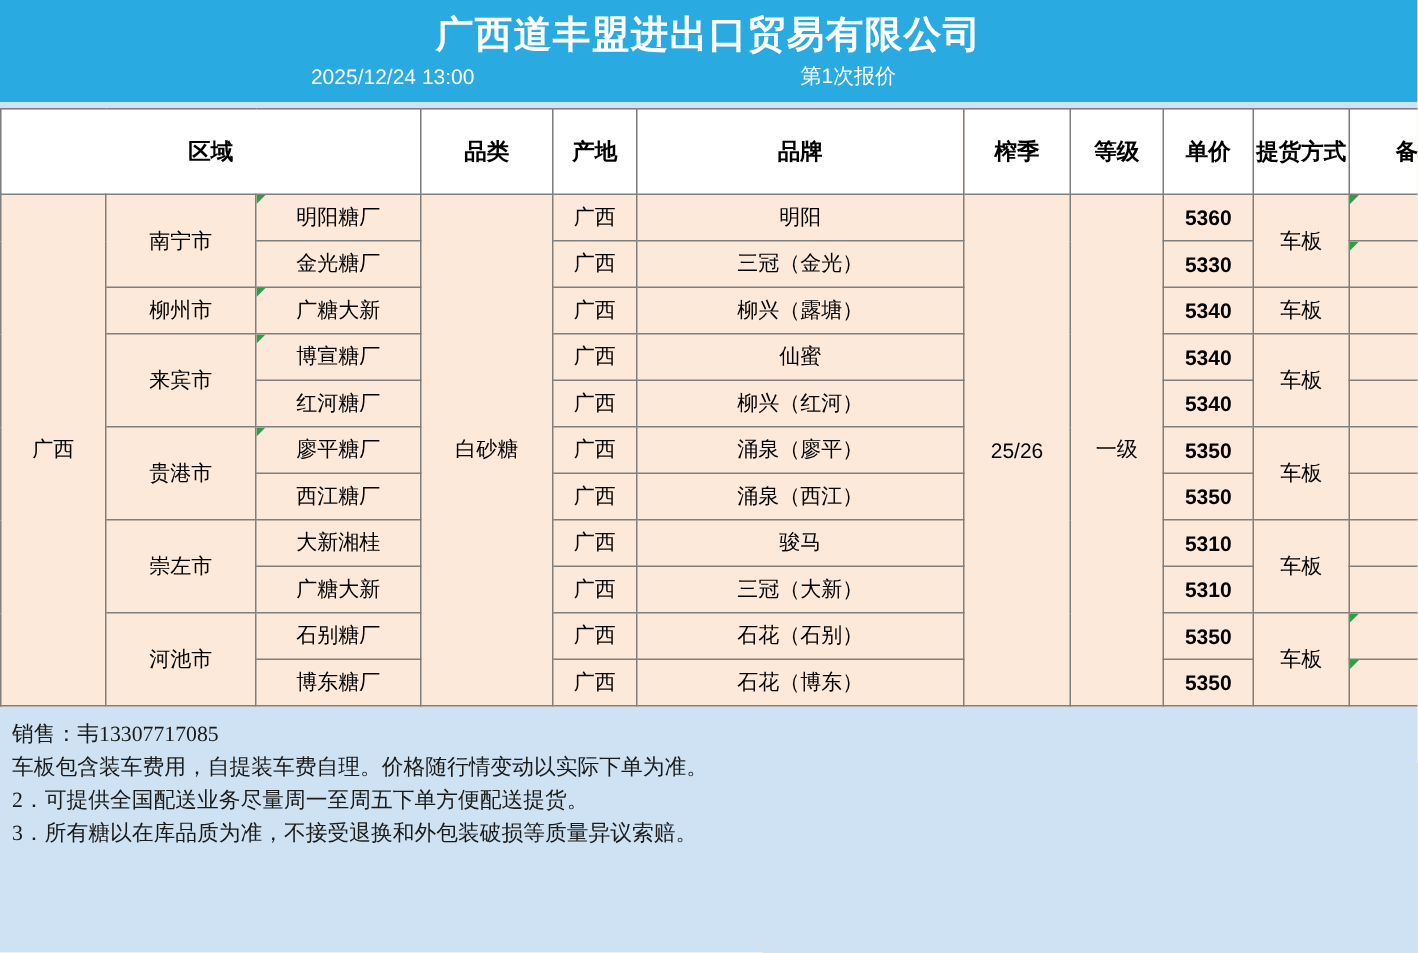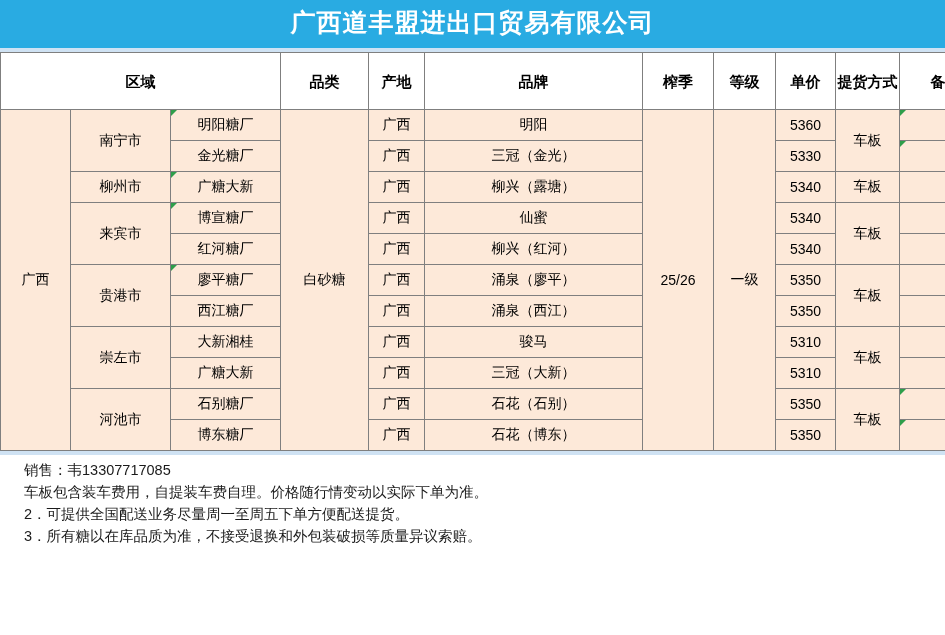--- a/index.html
+++ b/index.html
@@ -3,21 +3,21 @@
 <meta charset="utf-8">
 <style>
   html,body{margin:0;padding:0;}
   body{
     width:945px;height:635px;
     background:#ffffff;
     font-family:"Liberation Sans","DejaVu Sans",sans-serif;
     overflow:hidden;
   }
   .sheet{
-    width:945px;height:455px;
+    width:945px;height:635px;
     background:#cfe2f3;
     box-sizing:border-box;
     position:relative;
   }
   
   .header{
     background:#29abe2;
     padding:6px 0 8px 0;
   }
   .title{
@@ -74,49 +74,53 @@
   td.region-cell{
     background:#fde9d9;
     font-size:14px;
   }
   td.city-cell{font-size:14px;}
   td.factory-cell{font-size:14px;margin-left:32px;}
   td.kind-cell{font-size:15px;}
   td.origin-cell{text-align:left;padding-left:6px;font-size:14px;}
   td.brand-cell{font-size:14px;}
   td.season-cell,td.grade-cell{font-size:14px;}
-  td.price-cell{font-size:14px;}
+  td.price-cell{font-size:14px;font-weight:bold;}
   td.delivery-cell{font-size:14px;}
   td.remark-cell{font-size:14px;position:relative;}
   
   .corner::before{
     content:"";
     position:absolute;
     left:0;top:0;
     border-top:6px solid #2e9e4b;
     border-right:6px solid transparent;
   }
   td.rel{position:relative;}
   
   .notes{
-    padding:8px 6px 0 24px;
+    padding:8px 6px 0 8px;
     font-size:14.5px;
     color:#1a1a1a;
     line-height:22px;
-    font-family:Liberation Sans, sans-serif;
+    font-family:Liberation Serif, serif;
   }
   .notes div{white-space:nowrap;}
 </style>
 </head>
 <body>
 
 <div class="sheet">
 
   <div class="header">
     <div class="title">广西道丰盟进出口贸易有限公司</div>
+    <div class="subbar">
+      <div class="date">2025/12/24  13:00</div>
+      <div class="quote">第1次报价</div>
+    </div>
   </div>
 
   <table class="main">
     <colgroup>
       <col style="width:70px">
       <col style="width:100px">
       <col style="width:110px">
       <col style="width:88px">
       <col style="width:56px">
       <col style="width:218px">

